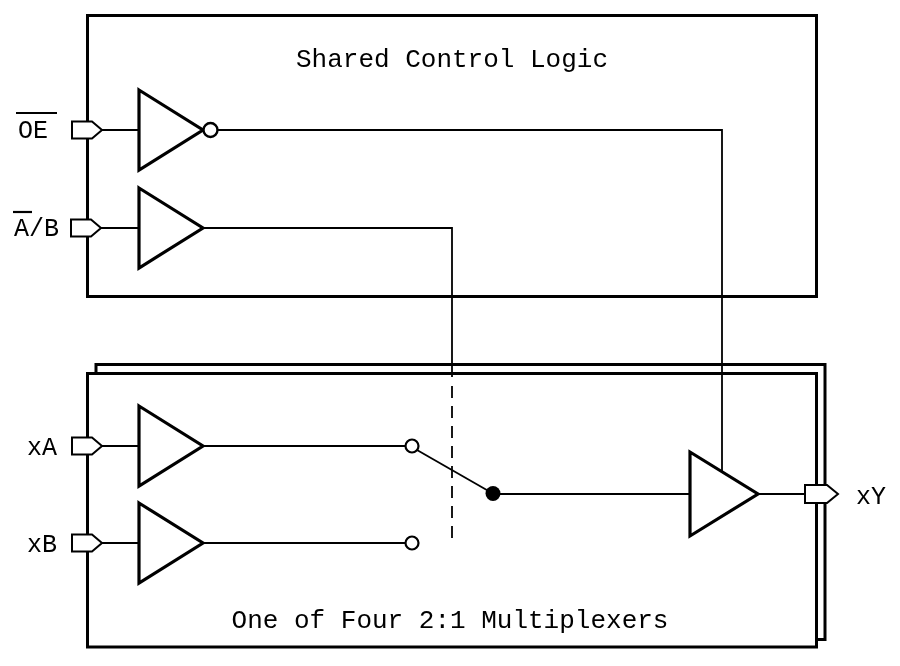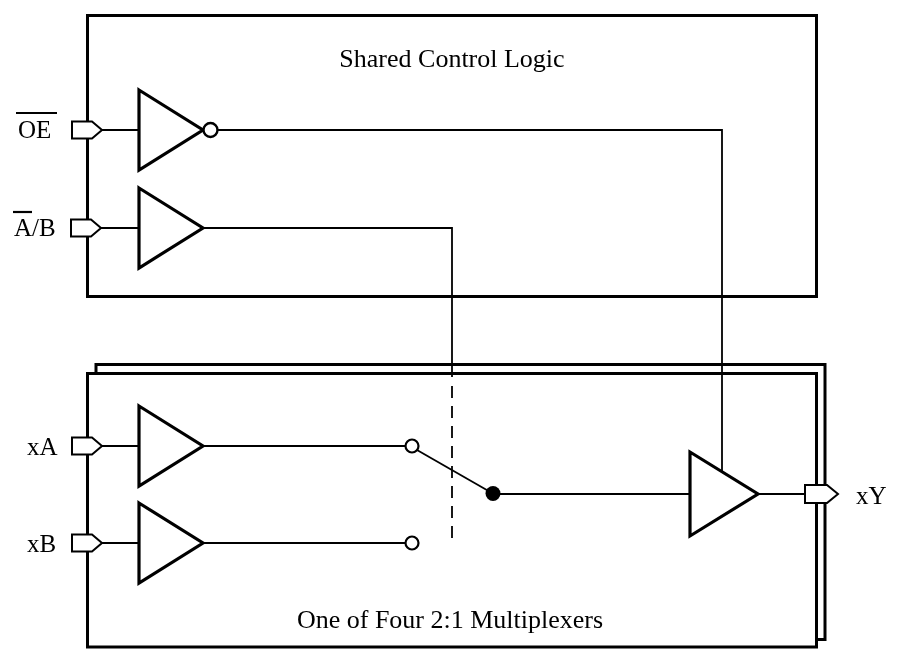--- a/index.html
+++ b/index.html
@@ -5,21 +5,21 @@
   html, body {
     margin: 0;
     padding: 0;
     background: #ffffff;
   }
   .stage {
     position: relative;
     width: 900px;
     height: 666px;
     background: #ffffff;
-    font-family: Liberation Serif, serif;
+    font-family: Liberation Mono, monospace;
   }
   svg { display: block; }
   .box {
     fill: #ffffff;
     stroke: #000000;
     stroke-width: 3;
   }
   .wire {
     stroke: #000000;
     stroke-width: 1.8;

